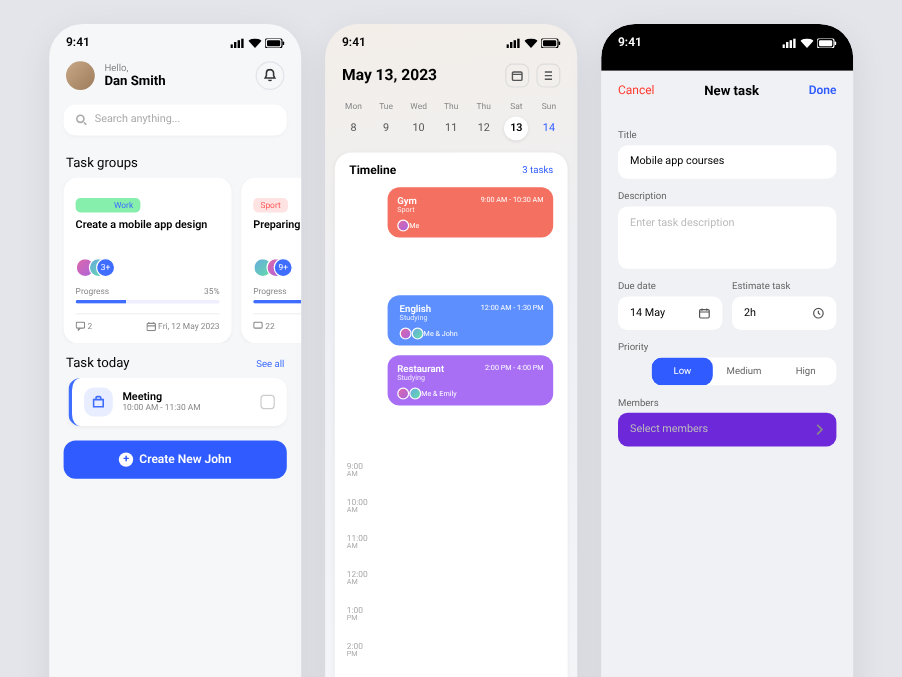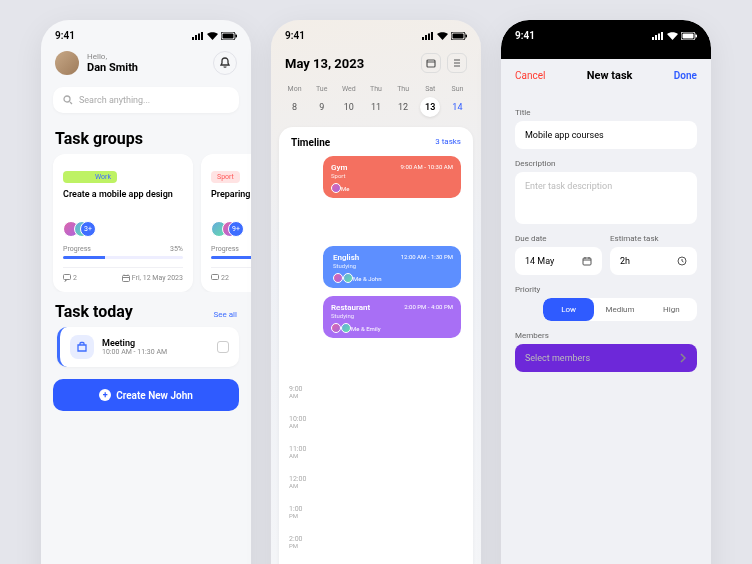--- a/index.html
+++ b/index.html
@@ -18,25 +18,25 @@
   .phone3 .status-bar { color: #fff; }
 
   .header1 { display:flex; align-items:center; padding: 6px 14px; gap:8px; }
   .avatar { width:24px; height:24px; border-radius:50%; background:linear-gradient(135deg,#c7a887,#9e7b5a); }
   .hello { font-size:8px; color:#888; }
   .username { font-size:11px; font-weight:700; }
   .bell { margin-left:auto; width:24px; height:24px; border-radius:50%; border:1px solid #e2e3e9; display:flex; align-items:center; justify-content:center; }
 
   .search { margin:6px 12px; background:#fff; border-radius:10px; padding:8px 10px; display:flex; align-items:center; gap:6px; font-size:9px; color:#aaa; box-shadow:0 1px 3px rgba(0,0,0,0.04); }
 
-  .section-title { font-size:16px; font-weight:700; padding: 10px 14px 6px; }
+  .section-title { font-size:11px; font-weight:400; padding: 10px 14px 6px; }
   .cards-row { display:flex; gap:8px; padding: 0 0 0 12px; overflow:hidden; }
   .task-card { background:#fff; border-radius:12px; padding:10px; width:140px; flex-shrink:0; box-shadow:0 1px 3px rgba(0,0,0,0.04); }
   .tag { display:inline-block; font-size:7px; padding:2px 6px; border-radius:4px; margin-bottom:6px; }
-  .tag-work { background:#bef264; color:#3e6dff;padding-left:32px; }
+  .tag-work { background:#86efac; color:#3e6dff;padding-left:32px; }
   .tag-sport { background:#ffe3e3; color:#ff5a5a; }
   .card-title { font-size:9px; font-weight:600; line-height:1.3; margin-bottom:8px; min-height:24px; }
   .avatars { display:flex; align-items:center; margin-bottom:8px; }
   .mini-av { width:16px; height:16px; border-radius:50%; border:1.5px solid #fff; margin-right:-5px; background:#ccc; }
   .mini-av.a1{background:linear-gradient(135deg,#d6a,#a6d);} .mini-av.a2{background:linear-gradient(135deg,#6ad,#6da);}
   .mini-badge { width:16px; height:16px; border-radius:50%; background:#3e6dff; color:#fff; font-size:7px; display:flex; align-items:center; justify-content:center; border:1.5px solid #fff; margin-left:-5px; }
   .progress-row { display:flex; justify-content:space-between; font-size:7px; color:#888; margin-bottom:3px;}
   .progress-bar { height:3px; background:#eef; border-radius:3px; overflow:hidden; margin-bottom:8px;}
   .progress-fill { height:100%; background:#3e6dff; width:35%;}
   .card-footer { display:flex; justify-content:space-between; font-size:7px; color:#888; border-top:1px solid #f0f0f4; padding-top:6px;}

